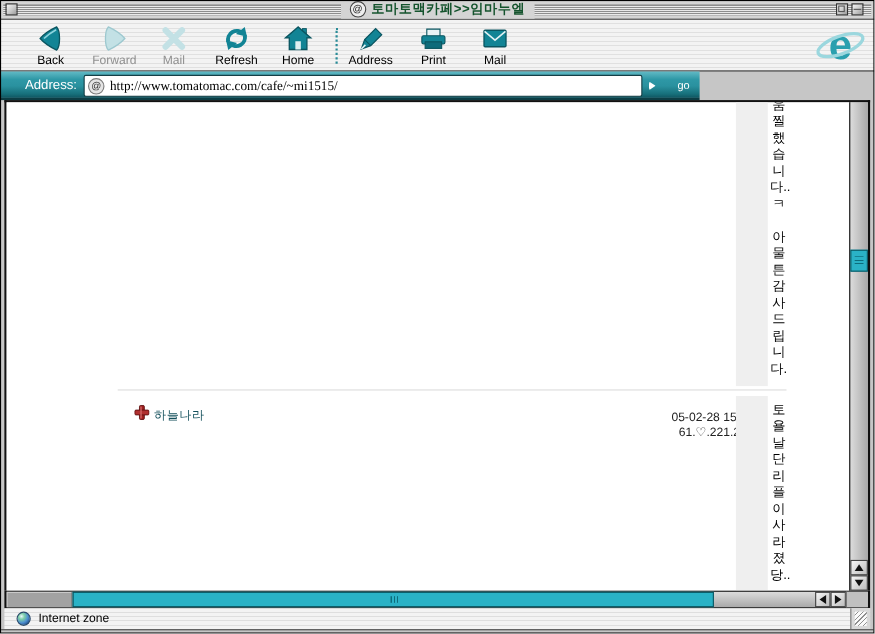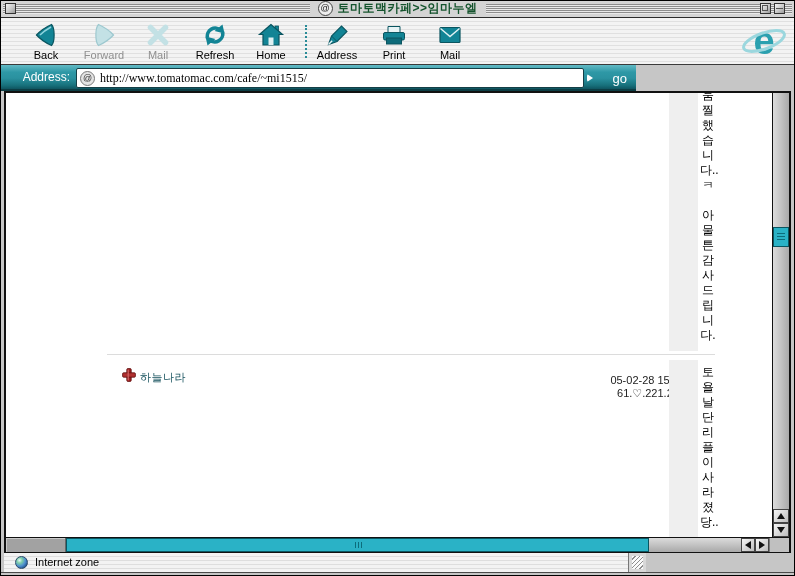--- a/index.html
+++ b/index.html
@@ -43,21 +43,21 @@
       background:linear-gradient(180deg,#62bac5 0%,#2e98a6 30%,#2a919f 55%,#17707b 85%,#0f5560 100%);
       border-bottom:2px solid #0c3d44;}
   #addr-label{position:absolute;left:14px;top:5px;width:56px;text-align:right;color:#fff;font-size:12px;}
   #addr-field{position:absolute;left:76px;top:3px;right:52px;height:18px;background:#fff;
       border:1px solid #153f46;border-radius:2px;display:flex;align-items:center;padding-left:3px;}
   #addr-field .at{flex:0 0 13px;height:13px;border:1px solid #7a7a7a;border-radius:50%;background:#e4e4e4;
       font-size:9px;line-height:12px;text-align:center;color:#333;margin-right:5px;}
   #addr-input{flex:1;border:none;outline:none;background:transparent;font-size:12px;color:#000;
       font-family:Liberation Serif, serif;padding:0;}
   #go-btn{position:absolute;right:6px;top:4px;height:18px;display:flex;align-items:center;gap:20px;
-      color:#fff;font-size:13px;padding:0 3px;}
+      color:#fff;font-size:10px;padding:0 3px;}
   #go-btn .chev{width:0;height:0;border-top:4px solid transparent;border-bottom:4px solid transparent;
       border-left:6px solid #fff;border-radius:2px;}
 
   
   #content-frame{position:absolute;left:4px;top:91px;width:787px;height:446px;box-sizing:border-box;
       border:2px solid #111;border-bottom:none;display:flex;}
   #page{position:relative;flex:1;background:#fff;overflow:hidden;}
   .graycell{position:absolute;background:#efefef;}
   #gc1{left:663px;top:0;width:29px;height:258px;}
   #gc2{left:663px;top:267px;width:29px;height:177px;}
@@ -96,21 +96,21 @@
   #h-thumb{position:absolute;left:60px;top:0;width:583px;height:14px;background:#2ab2c6;
       border:1px solid #0a5560;box-sizing:border-box;}
   #h-thumb::after{content:"";position:absolute;top:3px;bottom:3px;left:288px;width:8px;
       background:repeating-linear-gradient(90deg,#0c6d7c 0 1px,rgba(0,0,0,0) 1px 3px);}
   #h-left{left:735px;top:0;width:14px;height:14px;}
   #h-right{left:749px;top:0;width:14px;height:14px;}
   #h-corner{position:absolute;left:763px;top:0;width:20px;height:14px;background:#c0c0c0;
       border-left:1px solid #777;box-sizing:border-box;}
 
   
-  #statusbar{position:absolute;left:4px;top:553px;width:642px;height:19px;
+  #statusbar{position:absolute;left:4px;top:553px;width:787px;height:19px;
       background:repeating-linear-gradient(180deg,#f3f3f3 0 3px,#dedede 3px 4px);}
   #globe{position:absolute;left:11px;top:3px;width:13px;height:13px;border-radius:50%;
       background:radial-gradient(circle at 32% 30%,#eaf6ff 0%,#7fd0a8 25%,#4e8fd0 55%,#1c4a80 85%);
       border:1px solid #2a4a6a;box-sizing:border-box;}
   #status-text{position:absolute;left:31px;top:3px;font-size:11px;color:#000;line-height:13px;}
   #resize-grip{position:absolute;right:0;top:0;width:18px;height:19px;box-sizing:border-box;
       border-left:1px solid #777;background:#d8d8d8;}
   #resize-grip::after{content:"";position:absolute;inset:3px;
       background:repeating-linear-gradient(135deg,#fafafa 0 2px,#8e8e8e 2px 3px);}
   #bottom-strip{position:absolute;left:1px;right:1px;top:572px;height:3px;background:#c6c6c6;

